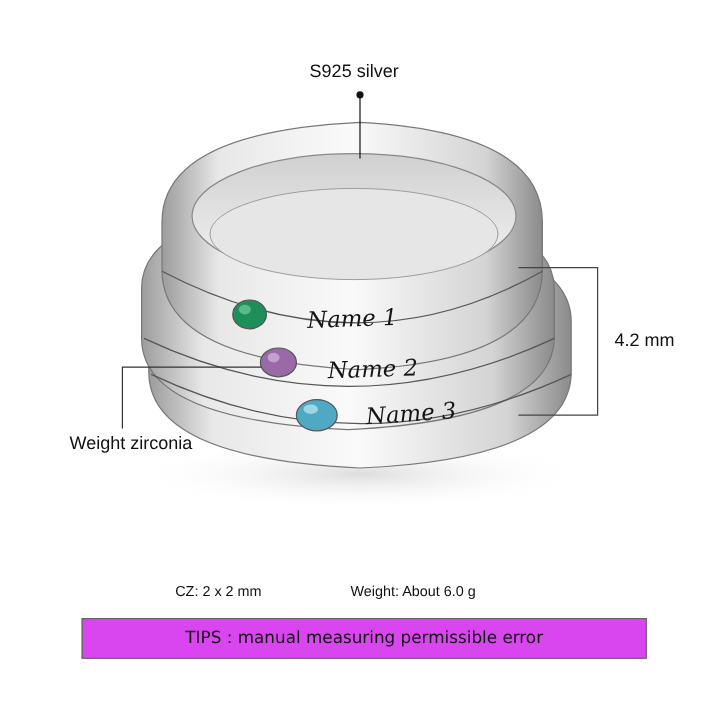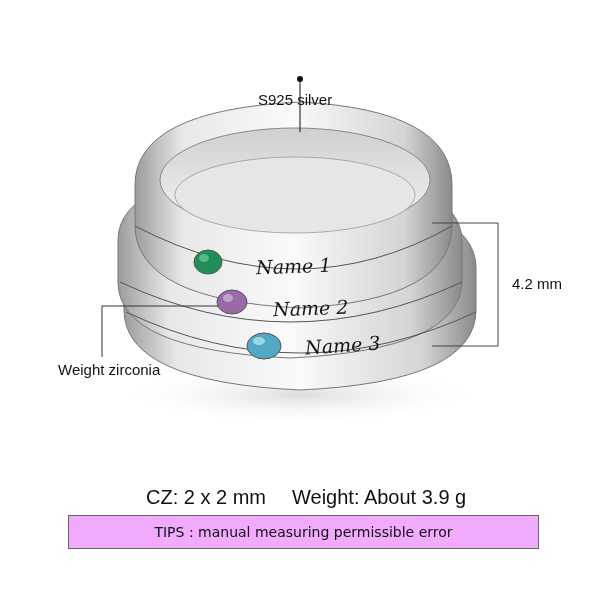--- a/index.html
+++ b/index.html
@@ -1,20 +1,20 @@
 <!DOCTYPE html>
 <html><head>
 <meta charset="utf-8">
 <style>
   html, body { margin:0; padding:0; background:#ffffff; }
   body { width:600px; height:600px; position:relative; overflow:hidden; font-family:"Liberation Sans", sans-serif; color:#111; }
   .abs { position:absolute; }
   .label { font-size:15px; color:#111; white-space:nowrap; }
-  .spec { font-size:20px; color:#111; white-space:nowrap; }
-  .tips-box { left:68px; top:515px; width:471px; height:34px; background:#f0abfc; border:1px solid #666; box-sizing:border-box; display:flex; align-items:center; justify-content:center; font-family:"DejaVu Sans", sans-serif; font-size:14px; color:#111; }
+  .spec { font-size:12px; color:#111; white-space:nowrap; }
+  .tips-box { left:68px; top:515px; width:471px; height:34px; background:#d946ef; border:1px solid #666; box-sizing:border-box; display:flex; align-items:center; justify-content:center; font-family:"DejaVu Sans", sans-serif; font-size:14px; color:#111; }
   .engrave { font-family:"DejaVu Serif", serif; font-style:italic; font-size:19px; color:#151515; white-space:nowrap; }
   svg.rings { left:0; top:0; }
 </style>
 </head>
 <body>
 
 <svg class="abs rings" width="600" height="600" viewBox="0 0 600 600">
   <defs>
     <linearGradient id="band" x1="0" y1="0" x2="1" y2="0">
       <stop offset="0" stop-color="#9c9c9c"></stop>
@@ -60,22 +60,22 @@
 
   <polyline points="432,223 498,223 498,346 432,346" fill="none" stroke="#444" stroke-width="1"></polyline>
 
   <polyline points="102,357 102,306 218,306" fill="none" stroke="#333" stroke-width="1"></polyline>
 </svg>
 
 <div class="abs engrave" style="left:256px;top:255px;transform:rotate(-2deg);">Name 1</div>
 <div class="abs engrave" style="left:273px;top:297px;transform:rotate(-2deg);">Name 2</div>
 <div class="abs engrave" style="left:305px;top:334px;transform:rotate(-4deg);">Name 3</div>
 
-<div class="abs label" style="left:258px;top:51px;margin-top:40px;">S925 silver</div>
+<div class="abs label" style="left:258px;top:51px;">S925 silver</div>
 <div class="abs label" style="left:512px;top:275px;">4.2 mm</div>
 <div class="abs label" style="left:58px;top:361px;">Weight zirconia</div>
 
 <div class="abs spec" style="left:146px;top:486px;">CZ: 2 x 2 mm</div>
-<div class="abs spec" style="left:292px;top:486px;">Weight: About 3.9 g</div>
+<div class="abs spec" style="left:292px;top:486px;">Weight: About 6.0 g</div>
 
 <div class="abs tips-box">
   <span>TIPS : manual measuring permissible error</span>
 </div>
 
 </body></html>

